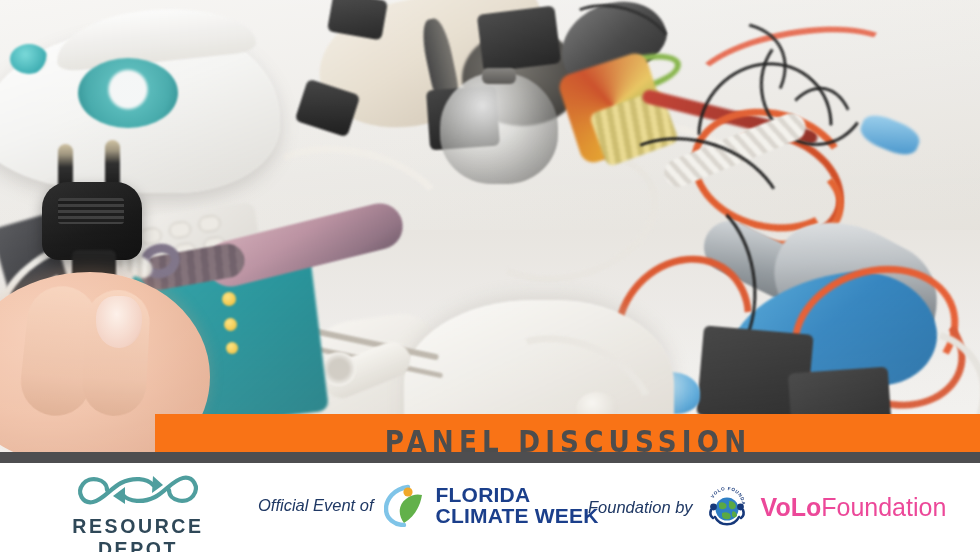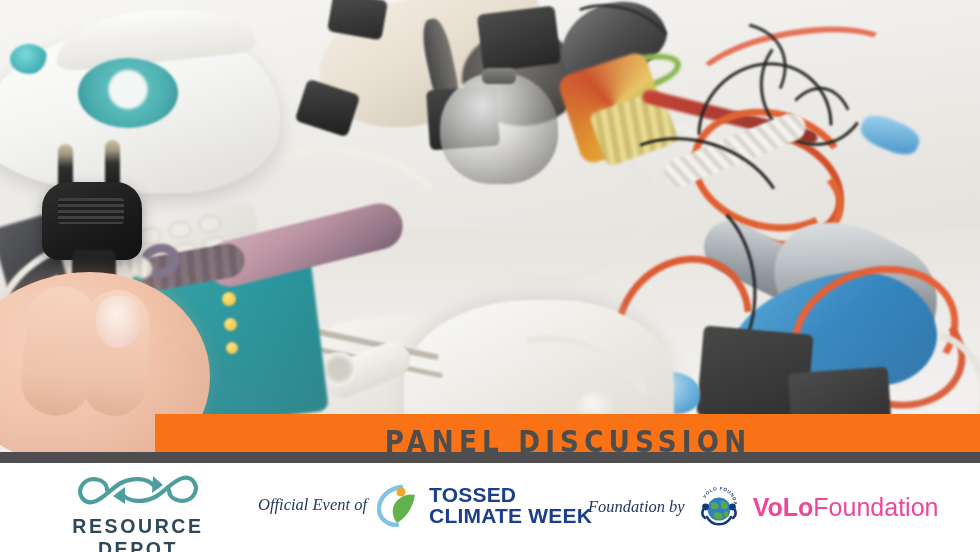--- a/index.html
+++ b/index.html
@@ -410,21 +410,21 @@
     font-weight:bold; font-size:19.5px; letter-spacing:2.6px;
     color:#2f4858;
   }
 
   
   .fcw-group{
     position:absolute; left:258px; top:20px;
     display:flex; align-items:center; gap:10px;
   }
   .tagline{
-    font-family:Liberation Serif, serif;
+    font-family:Liberation Sans, sans-serif;
     font-style:italic; font-size:16.5px; color:#1f3864; font-weight:normal;
     white-space:nowrap;
   }
   .fcw-mark{ width:42px; height:44px; position:relative; }
   .fcw-text{ line-height:1.0; }
   .fcw-l1, .fcw-l2{
     font-family:"Liberation Sans", sans-serif;
     font-weight:bold; color:#1b3f8b;
     letter-spacing:.2px;
   }
@@ -581,21 +581,21 @@
     <div class="fcw-group">
       <span class="tagline">Official Event of</span>
       <span class="fcw-mark">
         <svg width="42" height="44" viewBox="0 0 42 44" aria-hidden="true">
           <path d="M24 4 C10 6,2 16,2 26 C2 36,11 42,20 42" fill="none" stroke="#7fc4e8" stroke-width="4.4" stroke-linecap="round"></path>
           <path d="M20 40 C14 32,14 22,22 16 C28 11,34 11,38 12 C36 24,30 34,20 40 Z" fill="#62b14a"></path>
           <circle cx="24" cy="9" r="4.6" fill="#f0a82a"></circle>
         </svg>
       </span>
       <span class="fcw-text">
-        <div class="fcw-l1">TOSSED</div>
+        <div class="fcw-l1">FLORIDA</div>
         <div class="fcw-l2">CLIMATE WEEK</div>
       </span>
     </div>
 
     <div class="volo-group">
       <span class="tagline">Foundation by</span>
       <span class="volo-mark">
         <svg width="48" height="48" viewBox="0 0 48 48" aria-hidden="true">
           <defs>
             <path id="arcpath" d="M9 22 A15 15 0 0 1 39 22"></path>

